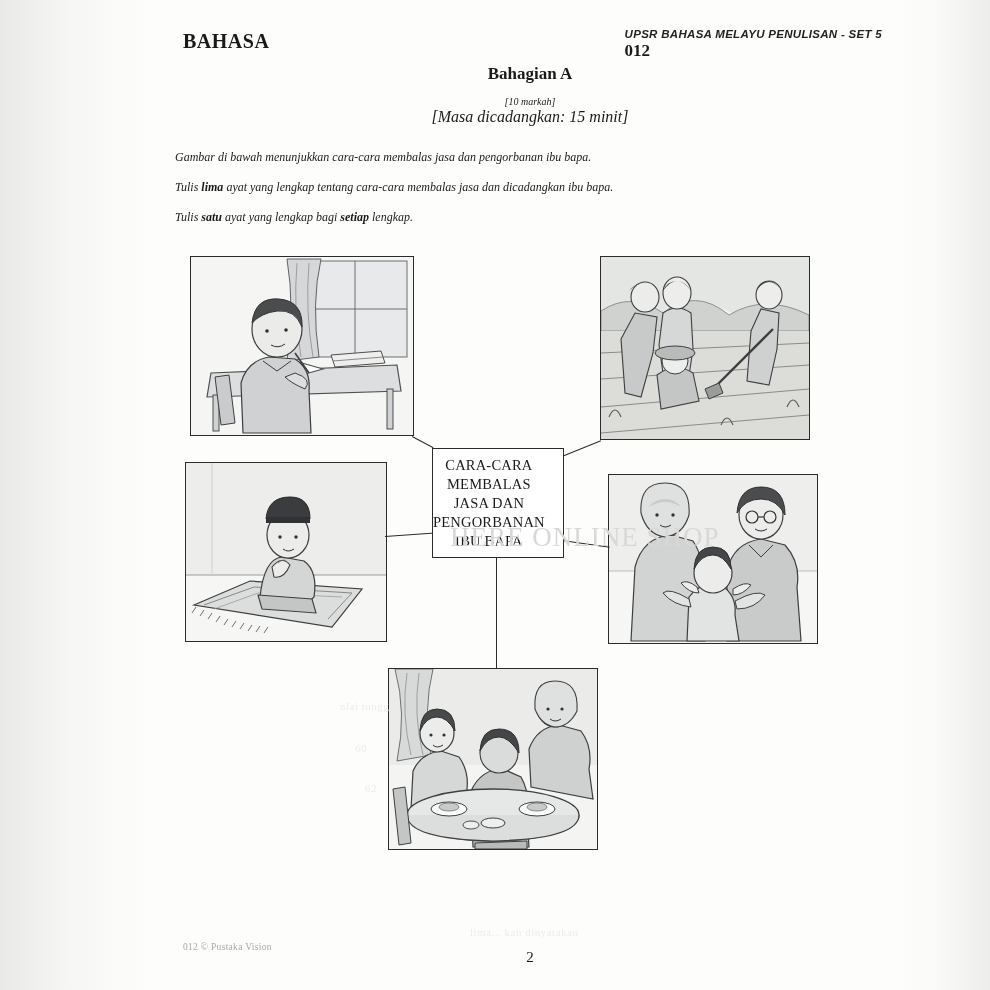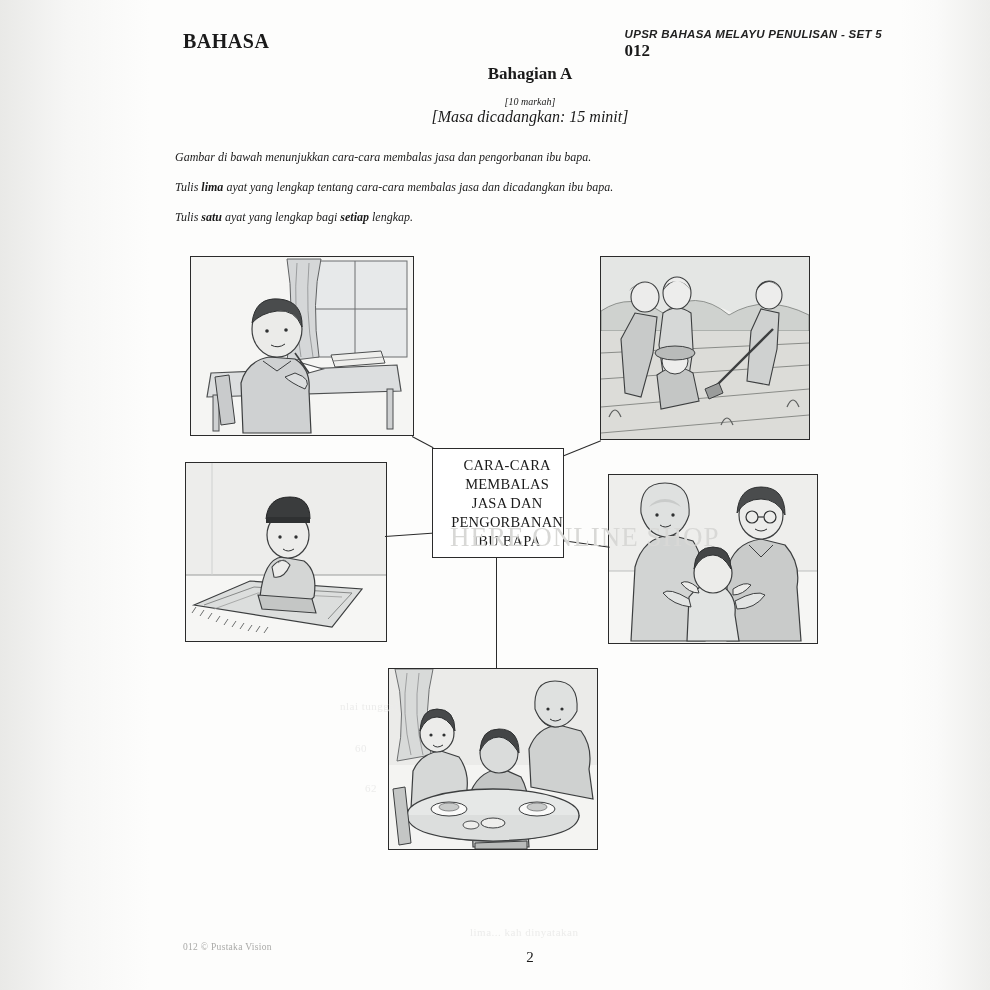--- a/index.html
+++ b/index.html
@@ -138,21 +138,21 @@
   .center-box {
     position: absolute;
     left: 282px;
     top: 208px;
     width: 130px;
     height: 108px;
     border: 1.2px solid #2b2b2b;
     background: #ffffff;
     display: flex;
     align-items: center;
-    justify-content: flex-end;
+    justify-content: flex-start;
     text-align: center;
     font-size: 14.5px;
     line-height: 19px;
     letter-spacing: 0.2px;
     z-index: 4;
   }
   .center-box span { display: block; }
 
   
   .conn { position: absolute; background: #2b2b2b; z-index: 1; }

